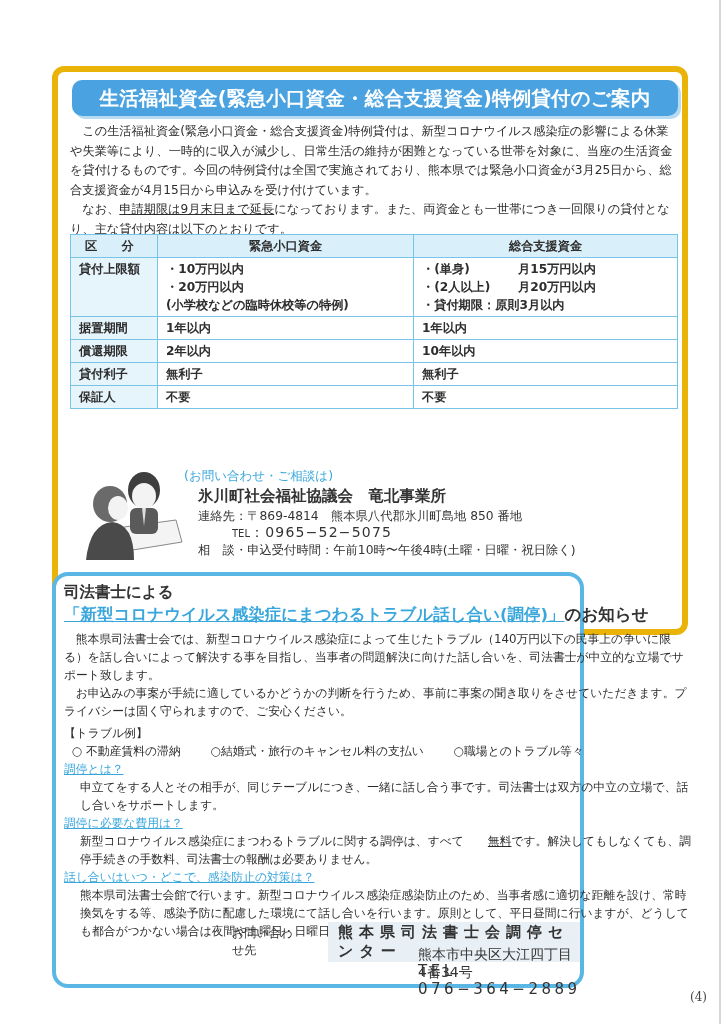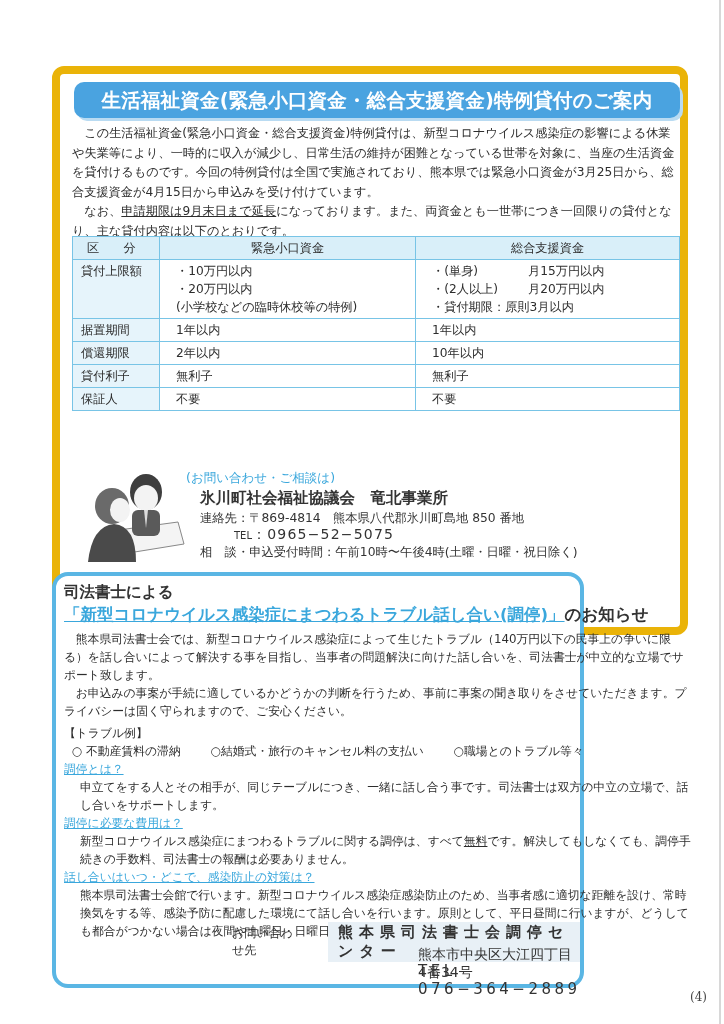--- a/index.html
+++ b/index.html
@@ -1,43 +1,43 @@
 <!DOCTYPE html>
 <html><head>
 <meta charset="utf-8">
 <style>
   * { box-sizing: border-box; margin: 0; padding: 0; }
   html, body { width: 724px; height: 1024px; background: #ffffff; overflow: hidden; }
   body { font-family: "DejaVu Sans", "Liberation Sans", sans-serif; color: #2a2a2a; position: relative; }
 
   .box1 {
     position: absolute; left: 52px; top: 66px; width: 636px; height: 569px;
-    border: 8px solid #eab308; border-radius: 12px; background: #fff;
+    border: 6px solid #eab308; border-radius: 12px; background: #fff;
   }
   .title-bar {
     position: absolute; left: 14px; top: 8px; width: 606px; height: 36px;
     background: #4aa3e0; border-radius: 10px;
     box-shadow: 3px 3px 0 #b9dbf2;
     color: #fff; font-weight: bold; font-size: 19.5px; letter-spacing: 0.2px;
     display: flex; align-items: center; justify-content: center; white-space: nowrap;
   }
   .intro {
     position: absolute; left: 12px; top: 50px; width: 606px;
     font-size: 12.2px; line-height: 19.5px; color: #2d2d2d;
   }
   .intro p { text-indent: 1em; }
   .intro .ul { text-decoration: underline; }
 
   table.loan {
     position: absolute; left: 12px; top: 162px; width: 608px;
     border-collapse: collapse; font-size: 12.2px; color: #2d2d2d;
   }
   table.loan td, table.loan th {
-    border: 1px solid #78c4e6; vertical-align: top; font-weight: normal;
-    padding: 2px 16px; line-height: 18px;
+    border: 1px solid #78c4e6; vertical-align: top; font-weight: bold;
+    padding: 2px 8px; line-height: 18px;
   }
   table.loan th { background: #d9eff9; text-align: center; }
   table.loan td.cat { background: #e6f4fb; width: 87px; padding-left: 8px; }
   table.loan th.cat { text-align: left; padding-left: 14px; letter-spacing: 0; }
   table.loan td.c1 { width: 256px; }
   table.loan td.indent { padding-left: 18px; }
   .amount-row { display: flex; }
   .amount-row .k { width: 96px; }
 
   .contact1 { position: absolute; left: 14px; top: 396px; width: 606px; height: 92px; }
@@ -54,21 +54,21 @@
     border: 4px solid #5ab6e4; border-radius: 16px; background: #fff;
   }
   .b2-sub { position: absolute; left: 8px; top: 6px; font-size: 15.5px; font-weight: bold; color: #333; }
   .b2-title { position: absolute; left: 8px; top: 28px; font-size: 16.5px; font-weight: bold; white-space: nowrap; }
   .b2-title .hl { color: #3aa7dc; text-decoration: underline; }
   .b2-title .rest { color: #333; }
   .b2-body { position: absolute; left: 8px; top: 54px; width: 630px; font-size: 11.8px; line-height: 18px; color: #2d2d2d; }
   .b2-body p.ind { text-indent: 1em; }
   .q { color: #3aa7dc; text-decoration: underline; font-size: 11.8px; }
   .a { padding-left: 16px; }
-  .a .ul { text-decoration: underline; }
+  .a .ul { text-decoration: underline; margin-left: 24px; }
   .examples { display: flex; padding-left: 8px; }
   .examples span { margin-right: 30px; }
 
   .inq2 { position: absolute; left: 176px; top: 346px; display: flex; align-items: center; gap: 17px; }
   .inq2 .lbl { font-size: 12px; color: #333; margin-right: 12px; }
   .inq2 .center {
     background: #e8f0f6; font-size: 15px; font-weight: bold; color: #333;
     letter-spacing: 6px; padding: 1px 10px;
   }
   .inq2-addr { position: absolute; left: 362px; top: 370px; font-size: 14px; color: #333; }

